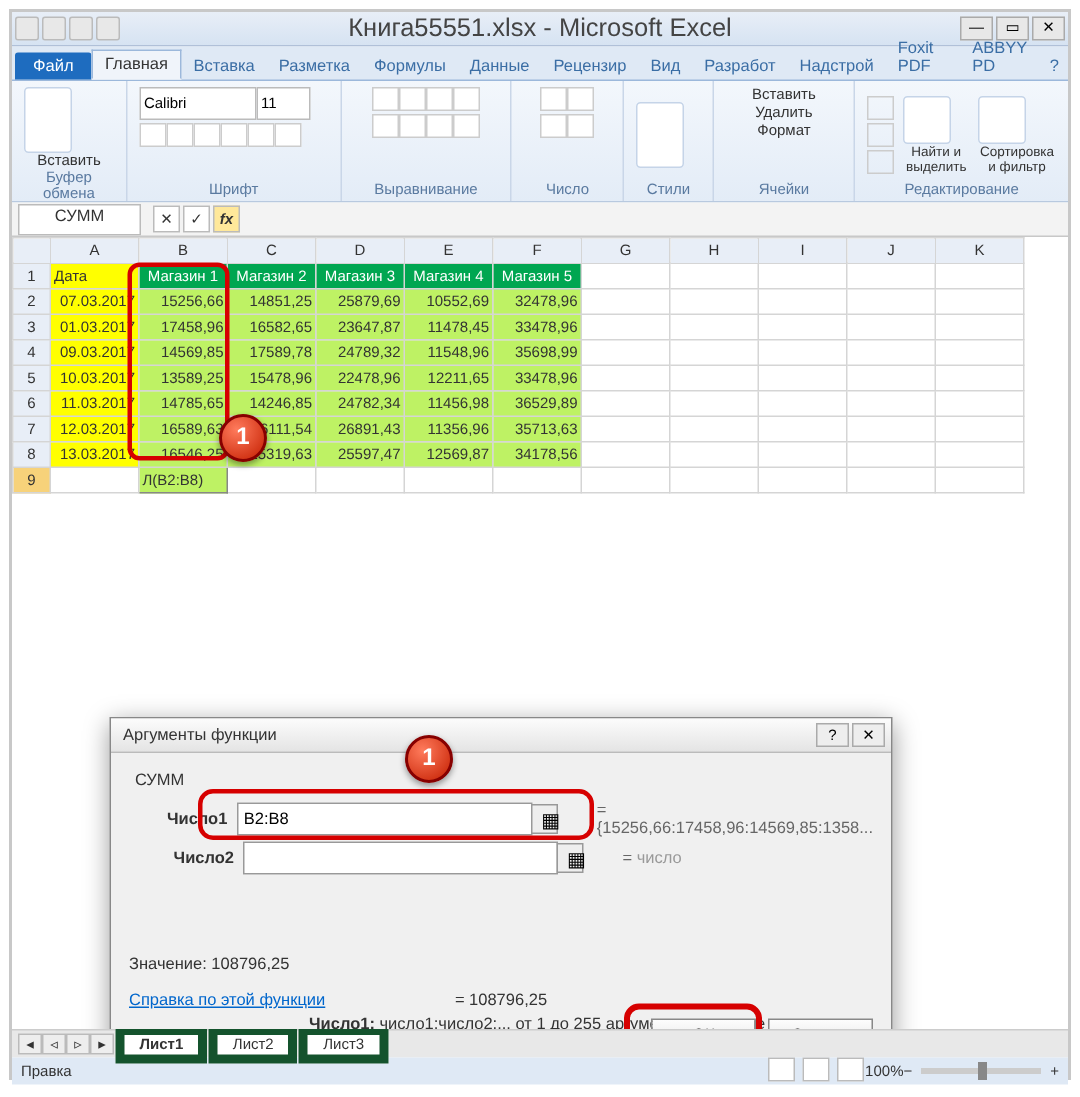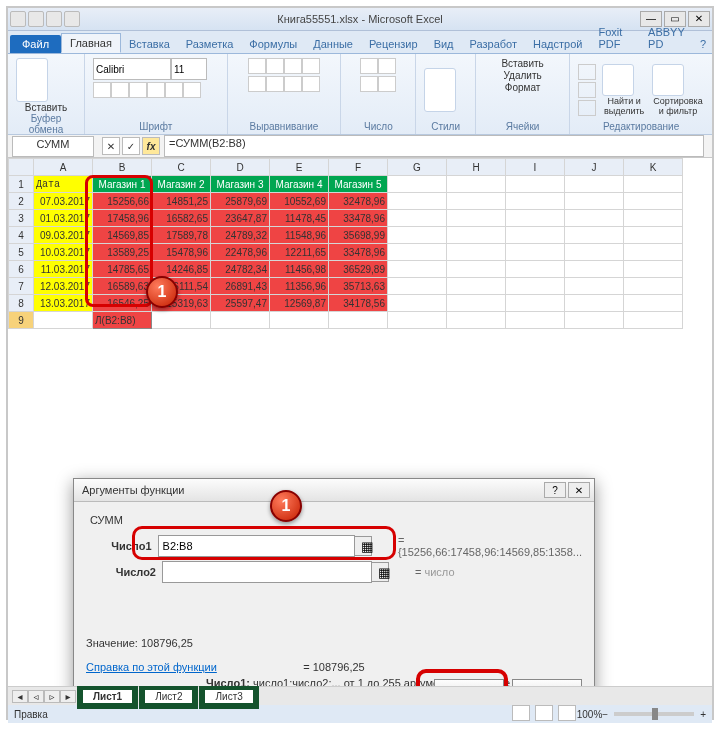--- a/index.html
+++ b/index.html
@@ -24,21 +24,21 @@
   .title-bar {
     height: 22px;
     background: linear-gradient(#e8eef7,#d6e3f2);
     display: flex;
     align-items: center;
     padding: 0 2px;
     border-bottom: 1px solid #b0c0d8;
   }
   .title-bar .mini-icons { display:flex; gap:2px; margin-right:auto;}
   .mini-icons span { width:14px; height:14px; background:#e8e8e8; border:1px solid #bbb; border-radius:2px; display:inline-block;}
-  .title-text { position:absolute; left:0; right:0; text-align:center; font-size:11px; color:#444;}
+  .title-text { position:absolute; left:0; right:0; text-align:center; font-size:17px; color:#444;}
   .win-controls { display:flex; gap:2px; margin-left:auto;}
   .win-controls button { width:22px; height:16px; border:1px solid #aaa; background:#e8e8e8; font-size:10px; line-height:12px; padding:0;}
   .ribbon-tabs {
     display:flex;
     background:#dfe9f5;
     height:22px;
     align-items:flex-end;
     padding-left:2px;
     border-bottom:1px solid #9cb8db;
   }
@@ -108,21 +108,21 @@
     padding:0 2px;
     text-align:right;
     background:#fff;
     white-space:nowrap;
   }
   .grid th { background:#e8eef7; text-align:center; color:#333; font-weight:normal; position:relative;}
   .grid th.corner { background:#e8eef7; min-width:20px; width:20px;}
   .grid td.rowhdr { background:#e8eef7; text-align:center; min-width:20px; width:20px;}
   .grid td.yellow { background:#ffff00; text-align:right;}
   .grid td.greenhdr { background:#00a651; color:#fff; text-align:center;}
-  .grid td.data { background:#ef4444;}
+  .grid td.data { background:#bef264;}
   .selection-box {
     position:absolute;
     border:3px solid #d60000;
     border-radius:8px;
     pointer-events:none;
   }
   .dialog {
     position:absolute;
     left:65px; top:320px;
     width:520px; height:316px;
@@ -341,21 +341,20 @@
     </div>
   </div>
 
   <div class="formula-bar">
     <div class="name-box">СУММ</div>
     <div class="fx-icons">
       <span>✕</span>
       <span>✓</span>
       <span class="fx">fx</span>
     </div>
-    <div class="formula-input">=СУММ(B2:B8)</div>
   </div>
 
   <div class="sheet-area">
     <table class="grid">
       <tbody>
           <tr>
         <th class="corner"></th>
         <th>A</th>
         <th>B</th>
         <th>C</th>
@@ -363,21 +362,21 @@
         <th>E</th>
         <th>F</th>
         <th>G</th>
         <th>H</th>
         <th>I</th>
         <th>J</th>
         <th>K</th>
       </tr>
       <tr>
         <td class="rowhdr">1</td>
-        <td class="yellow" style="text-align:left;font-family:Liberation Mono, monospace;">Дата</td>
+        <td class="yellow" style="text-align:left;">Дата</td>
         <td class="greenhdr">Магазин 1</td>
         <td class="greenhdr">Магазин 2</td>
         <td class="greenhdr">Магазин 3</td>
         <td class="greenhdr">Магазин 4</td>
         <td class="greenhdr">Магазин 5</td>
         <td></td>
             <td></td>
             <td></td>
             <td></td>
             <td></td>

